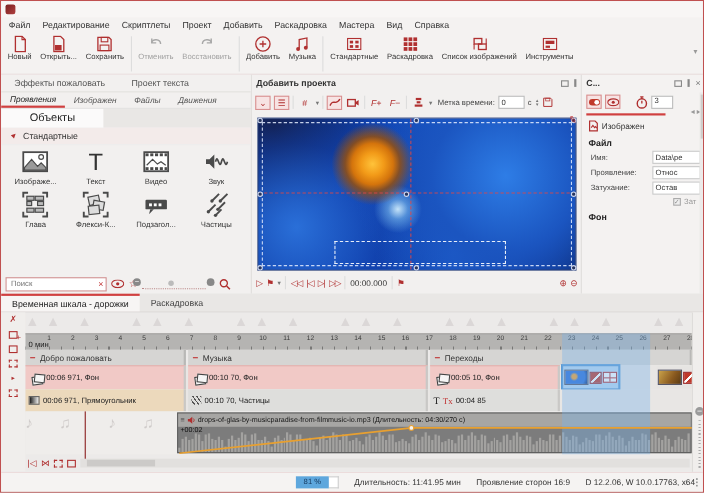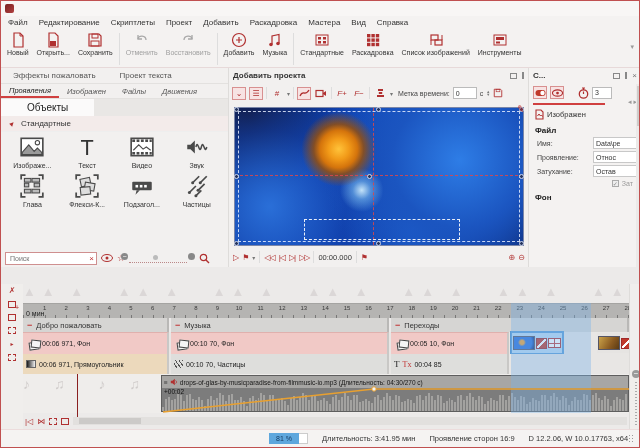--- a/index.html
+++ b/index.html
@@ -579,20 +579,24 @@
       <span class="cbx">✓</span>
       <span class="lbl">Зат</span>
     </div>
     <div class="rp-sec">Фон</div>
     <div class="rp-scroll">
         <span class="thumb"></span>
       </div>
   </div>
 
   <div class="timeline">
+    <div class="tl-tabs">
+      <span class="tab sel">Временная шкала - дорожки</span>
+      <span class="tab">Раскадровка</span>
+    </div>
     <div class="tl-strip">
       <span class="strip-ic">✗</span>
       <span class="sq plus"></span>
       <span class="sq"></span>
       <span class="sq dash"></span>
       <span class="strip-ic" style="font-size:6px">▸</span>
       <span class="sq dash"></span>
     </div>
 
     <div class="tl-content">
@@ -858,19 +862,19 @@
       <span class="minus">−</span>
       <span class="dots"></span>
     </div>
   </div>
 
   <div class="statusbar">
     <div class="progress">
       <span class="fill">81 %</span>
       <span class="rest"></span>
     </div>
-    <span class="st">Длительность: 3:41.95 мин</span>
+    <span class="st">Длительность: 11:41.95 мин</span>
     <span class="st">Проявление сторон 16:9</span>
     <span class="st">D 12.2.06, W 10.0.17763, x64</span>
     <span class="grip"></span>
   </div>
 
 </div>
 
 </body></html>

